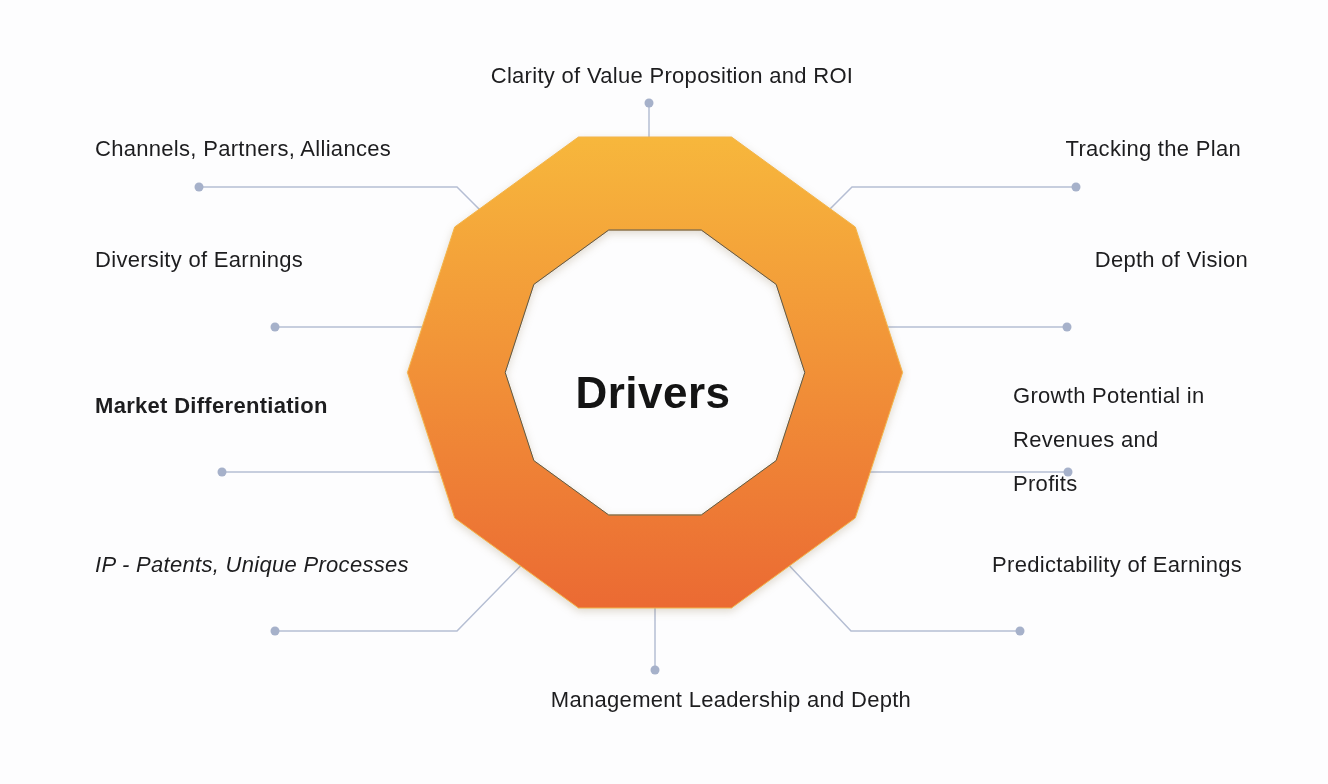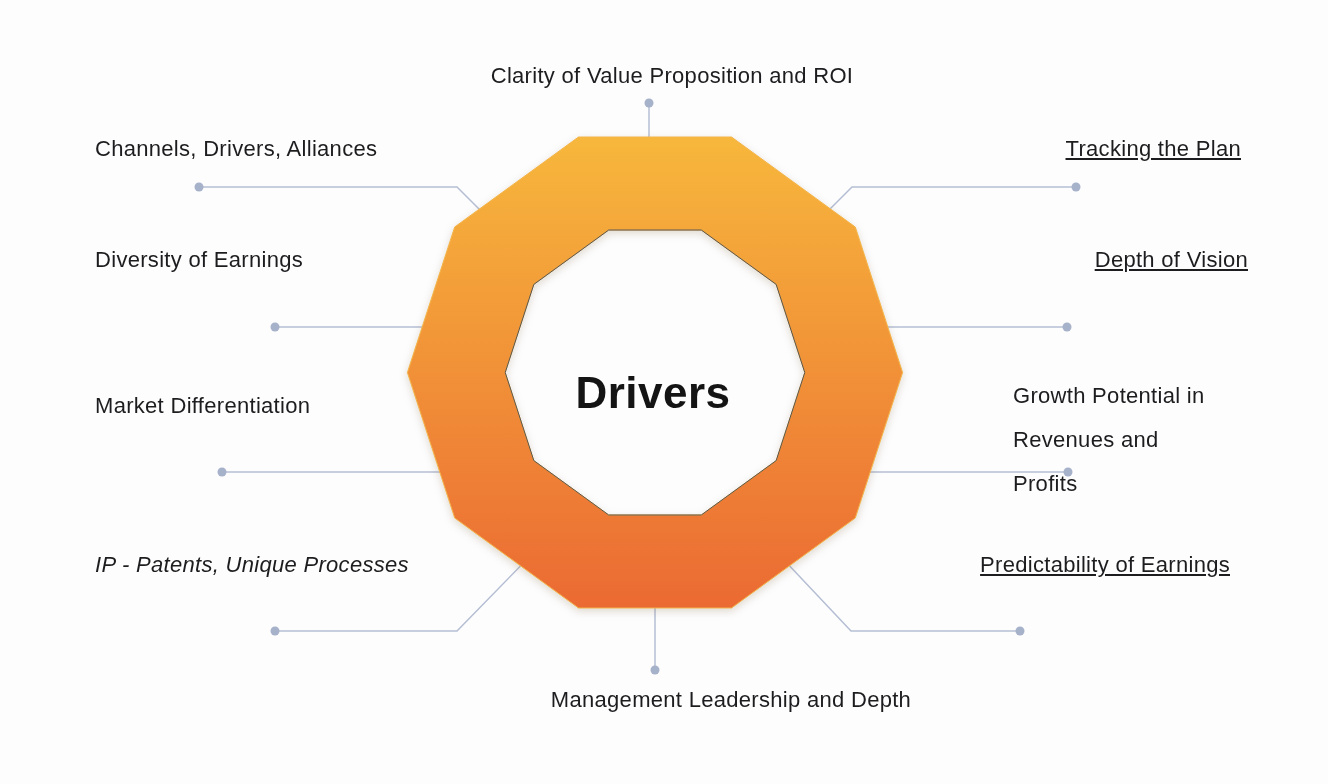--- a/index.html
+++ b/index.html
@@ -10,21 +10,21 @@
     font-family: "Liberation Sans", sans-serif;
   }
   #scene { position: absolute; left: 0; top: 0; }
   .label {
     position: absolute;
     font-size: 22px; line-height: 26px; letter-spacing: 0.3px;
     color: var(--label-text, #1d1d1f);
     white-space: nowrap;
   }
   .label.center-x { transform: translateX(-50%); }
-  .label.right-align { text-align: left; text-decoration: underline; }
+  .label.right-align { text-align: left; }
   .label.multiline { white-space: pre-line; text-align: left; line-height: 44px; }
   .hub-label {
     position: absolute;
     left: 653px; top: 393px;
     transform: translate(-50%, -50%);
     font-size: 44px; font-weight: bold; letter-spacing: 0.5px;
     color: var(--center-text, #141414);
     white-space: nowrap;
   }
   .connector { fill: none; stroke: var(--connector, #b5bed3); stroke-width: 1.5; }
@@ -78,23 +78,23 @@
 
 <div class="label center-x" style="left: 672px; top: 63px;">Clarity of Value Proposition and ROI</div>
 
 <div class="label right-align" style="right: 87px; top: 136px;">Tracking the Plan</div>
 
 <div class="label right-align" style="right: 80px; top: 247px;">Depth of Vision</div>
 
 <div class="label center-x multiline" style="left: 1118px; top: 374px;">Growth Potential in
 Revenues and Profits</div>
 
-<div class="label right-align" style="right: 98px; top: 552px; margin-left: 12px;">Predictability of Earnings</div>
+<div class="label right-align" style="right: 86px; top: 552px; margin-left: 12px;">Predictability of Earnings</div>
 
 <div class="label center-x" style="left: 731px; top: 687px;">Management Leadership and Depth</div>
 
 <div class="label" style="left: 95px; top: 552px; font-style: italic;">IP - Patents, Unique Processes</div>
 
-<div class="label" style="left: 95px; top: 393px;">Market Differentiation</div>
+<div class="label" style="left: 95px; top: 393px; font-weight: bold;">Market Differentiation</div>
 
 <div class="label" style="left: 95px; top: 247px;">Diversity of Earnings</div>
 
-<div class="label" style="left: 95px; top: 136px;">Channels, Drivers, Alliances</div>
+<div class="label" style="left: 95px; top: 136px;">Channels, Partners, Alliances</div>
 
 </body></html>

